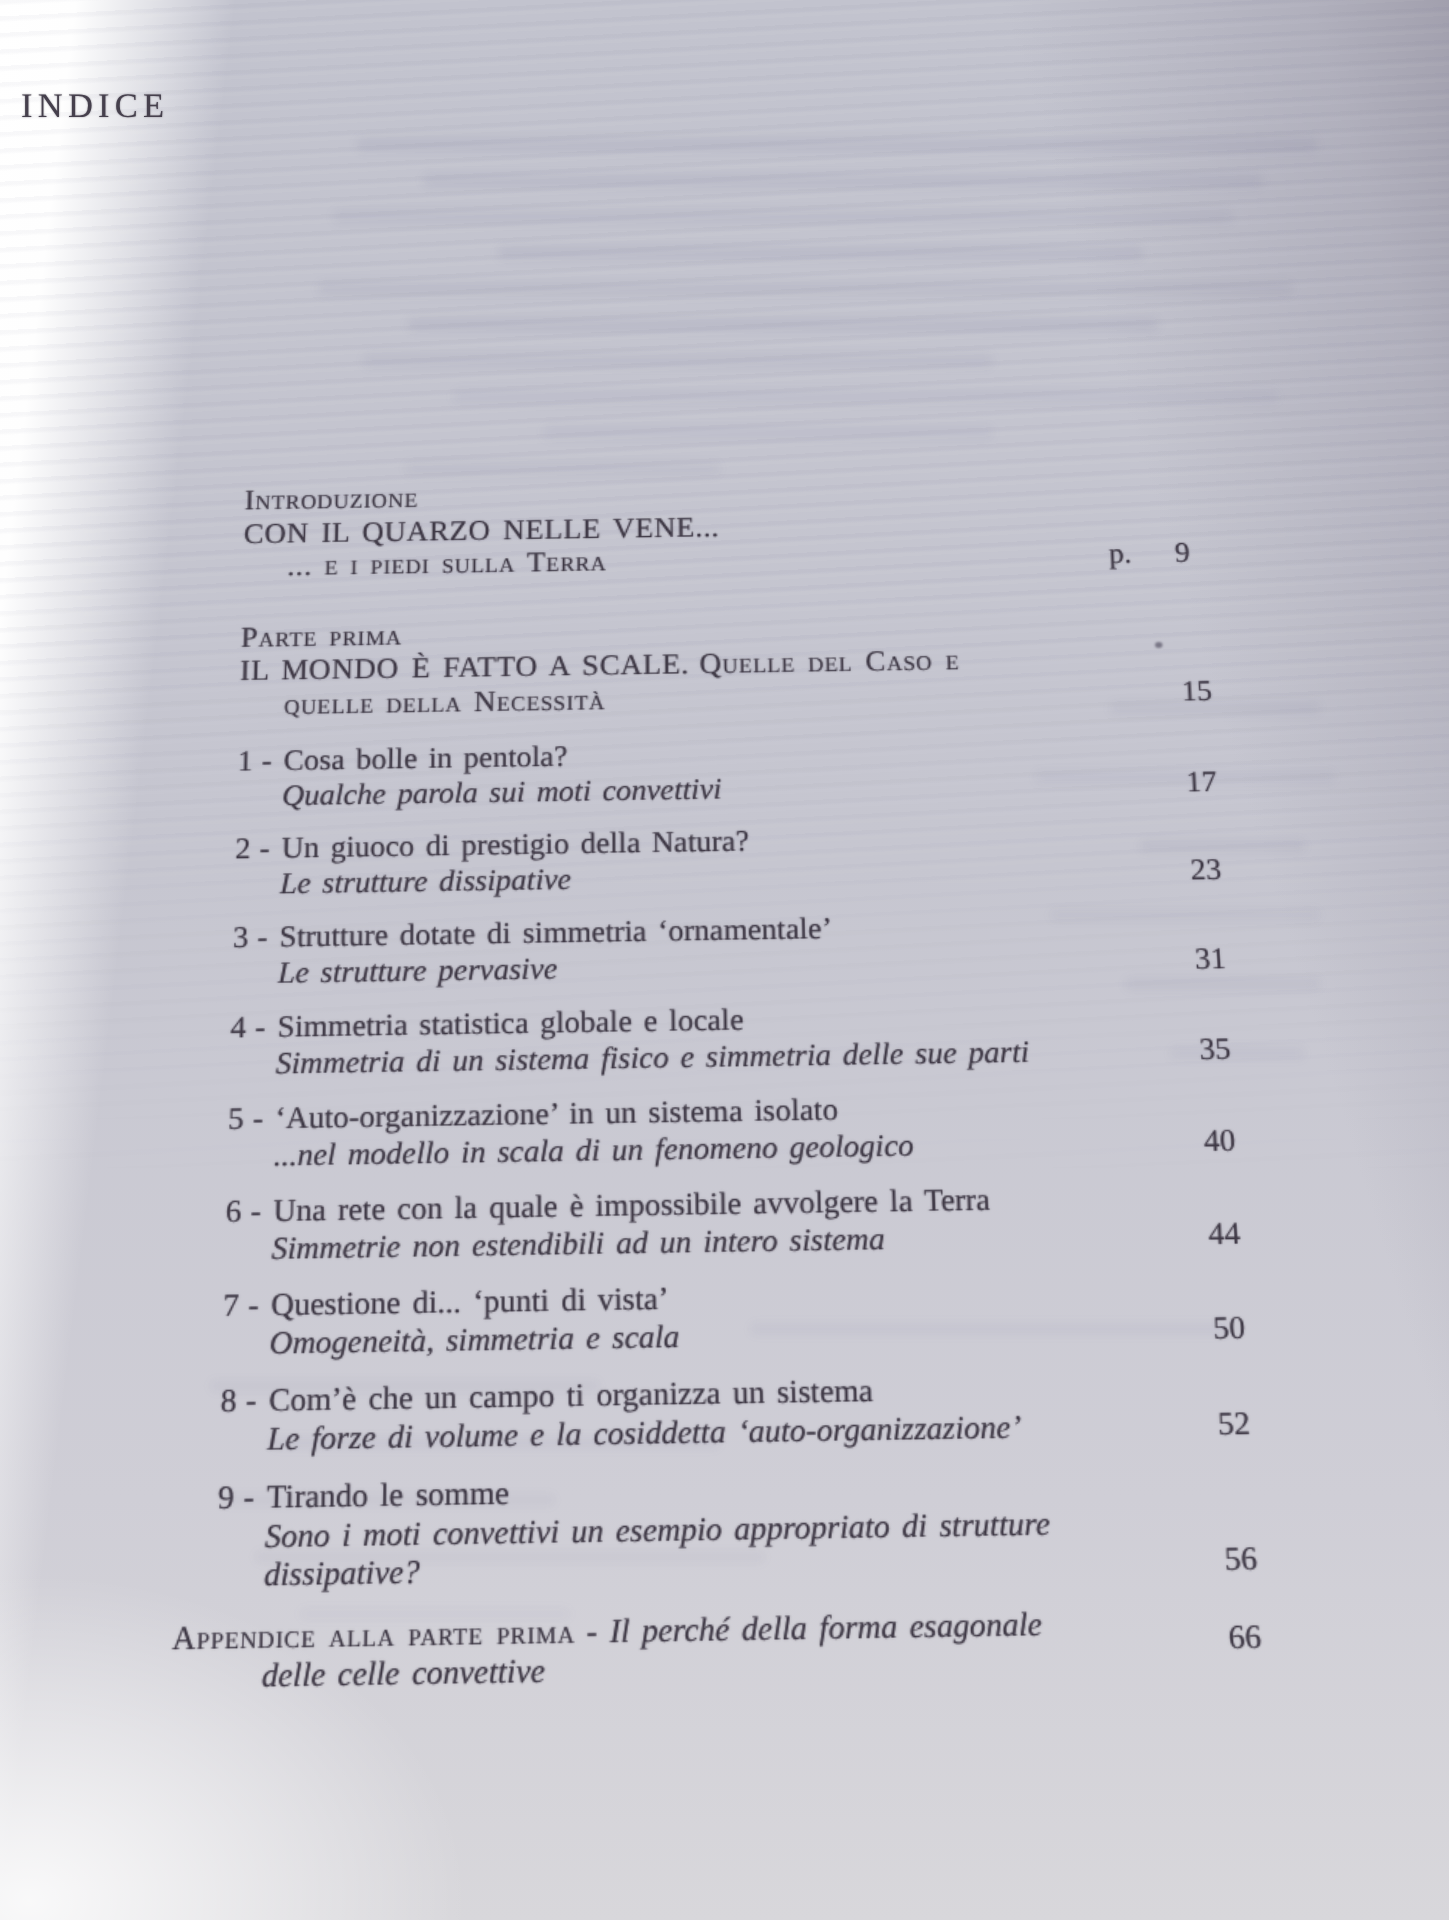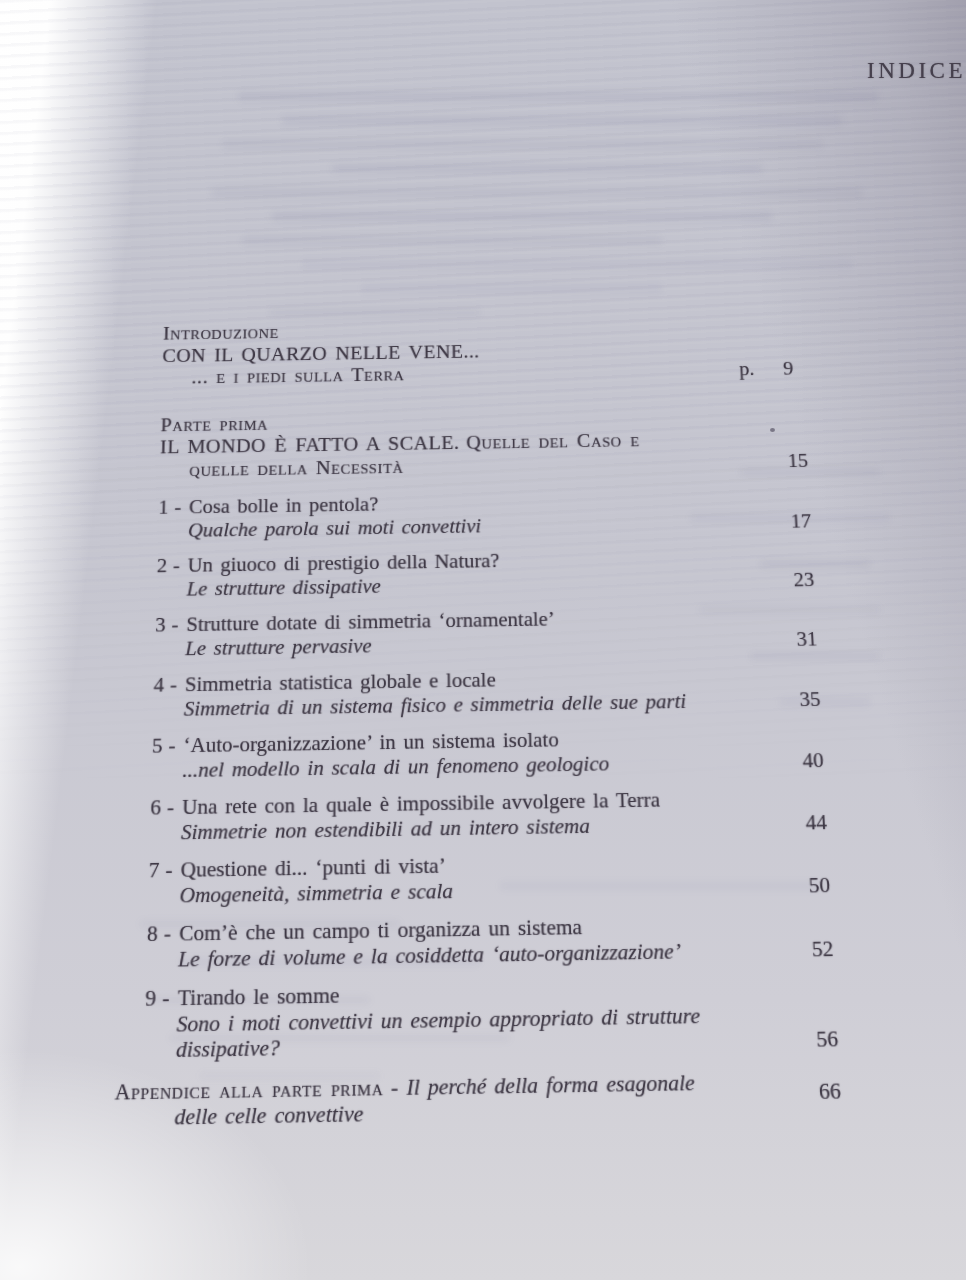--- a/index.html
+++ b/index.html
@@ -46,21 +46,21 @@
   .ghost-c .gl:nth-child(1){width:320px;margin-left:360px;opacity:.06;}
   .ghost-c .gl:nth-child(2){width:260px;margin-left:0;opacity:.05;}
   .ghost-c .gl:nth-child(3){width:300px;margin-left:40px;opacity:.06;}
   .ghost-c .gl:nth-child(4){width:220px;margin-left:10px;opacity:.05;}
   .ghost-c .gl:nth-child(5){width:340px;margin-left:30px;opacity:.05;}
   .ghost-c .gl:nth-child(6){width:180px;margin-left:60px;opacity:.04;}
   .speck{position:absolute;left:770px;top:428px;width:5px;height:4px;border-radius:50%;
     background:rgba(60,55,75,0.55);filter:blur(0.6px);z-index:3;}
 
   .indice-title{
-    position:absolute;left:0;top:58px;width:100%;text-align:right;z-index:2;
+    position:absolute;left:0;top:58px;width:100%;text-align:left;z-index:2;
     font-size:23px;letter-spacing:3.5px;padding-left:14px;box-sizing:border-box;
     color:#46404d;text-shadow:0 0 1.2px rgba(62,56,69,0.6);
     filter:blur(0.3px);
   }
   .toc{
     position:absolute;left:152px;right:88px;top:290px;z-index:2;
     transform:perspective(1200px) rotateX(8deg) rotate(-0.9deg);
     transform-origin:50% 55%;
     text-shadow:0 0 1.2px rgba(62,56,69,0.55);
     filter:blur(0.3px);

